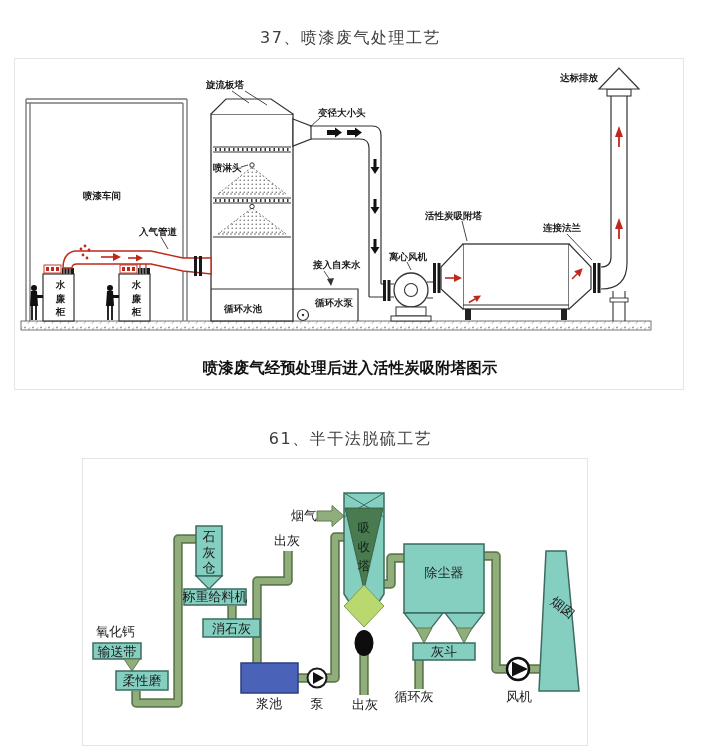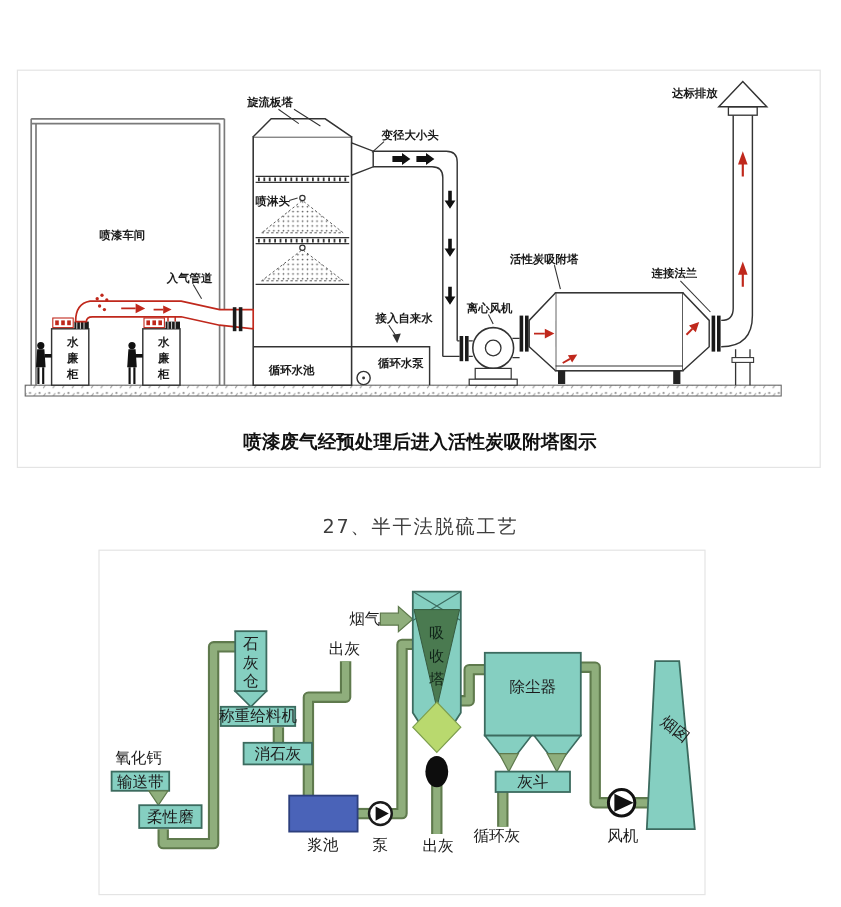--- a/index.html
+++ b/index.html
@@ -15,20 +15,21 @@
   svg{display:block;}
   svg text{font-family:"DejaVu Sans","Liberation Sans",sans-serif;}
   .d1lab{font-size:9.5px;font-weight:bold;fill:#1a1a1a;}
   .d2lab{font-size:13px;fill:#1b1b1b;}
 </style>
 </head>
 <body>
 
 <div class="page">
 
+  <div class="heading h37">37、喷漆废气处理工艺</div>
 
   <div class="panel p1">
     <svg width="668" height="330" viewBox="0 0 668 330">
       <defs>
         <pattern id="dots1" width="4" height="4" patternUnits="userSpaceOnUse">
           <circle cx="1.2" cy="1.2" r="0.7" fill="#555"></circle>
         </pattern>
         <pattern id="gnd1" width="8" height="7" patternUnits="userSpaceOnUse">
           <circle cx="2" cy="2.5" r="0.9" fill="#8f8f8f"></circle>
           <path d="M5 5.5 L7 2.5" stroke="#9a9a9a" stroke-width="0.9"></path>
@@ -193,21 +194,21 @@
           <circle cx="72" cy="199" r="1.4" stroke="none"></circle>
         </g>
       </g>
       <text class="d1lab" x="124" y="176">入气管道</text>
       <path d="M146 178 L153 190" stroke="#333" stroke-width="0.9"></path>
 
       <text x="335" y="314" text-anchor="middle" font-size="15.5" font-weight="bold" fill="#111">喷漆废气经预处理后进入活性炭吸附塔图示</text>
     </svg>
   </div>
 
-  <div class="heading h38">27、半干法脱硫工艺</div>
+  <div class="heading h38">61、半干法脱硫工艺</div>
 
   <div class="panel p2">
     <svg width="504" height="286" viewBox="0 0 504 286">
 
       <g fill="none" stroke-linejoin="round">
         <g stroke="#5f7a4d" stroke-width="9.5">
           <polyline points="53,232 53,244 95,244 95,80 113,80"></polyline>
           <polyline points="149,147 149,162"></polyline>
           <polyline points="205,92 205,122 174,122 174,208"></polyline>
           <polyline points="213,219 226,219"></polyline>

